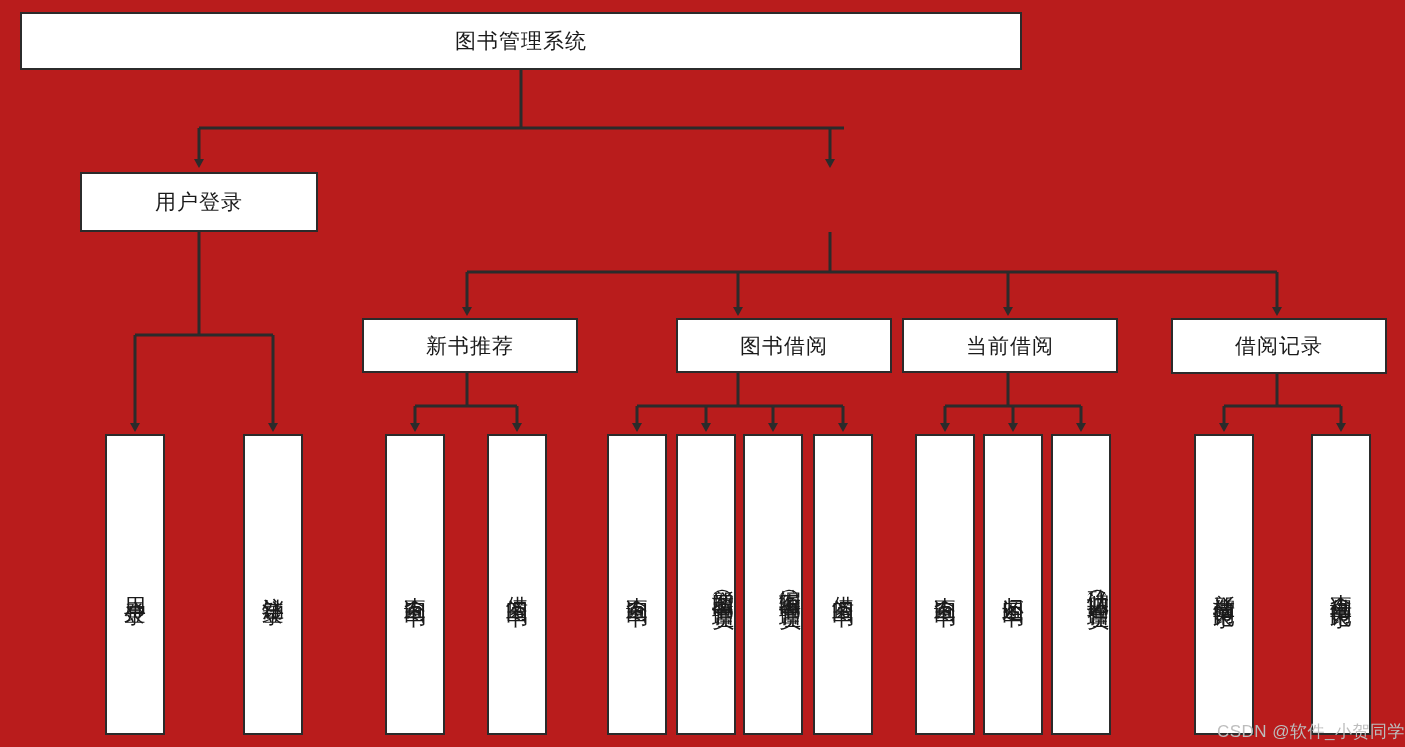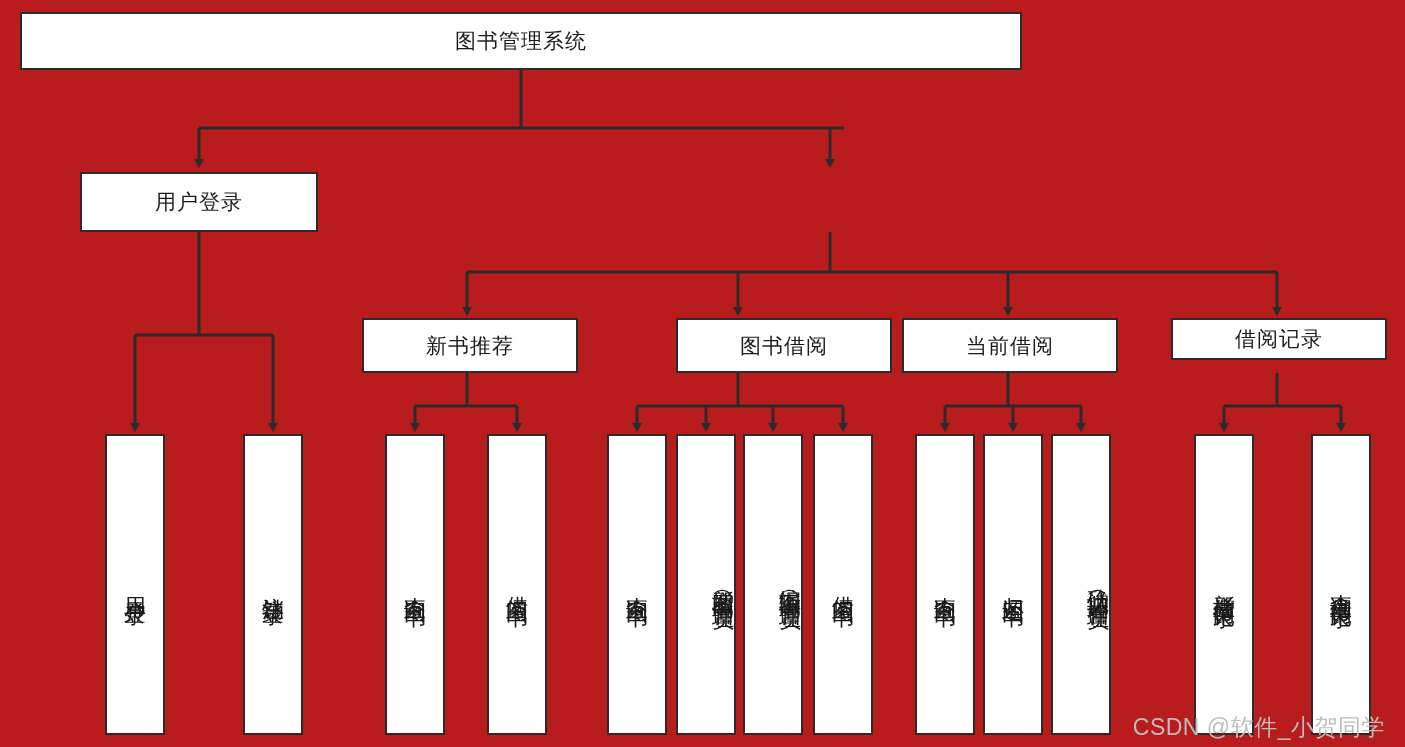--- a/index.html
+++ b/index.html
@@ -49,23 +49,23 @@
     padding-top: 6px;
     padding-bottom: 6px;
     align-items: flex-start;
     justify-content: center;
   }
   .node.vert.pushdown {
     align-items: center;
   }
   .watermark {
     position: absolute;
-    right: 20px;
+    right: 0;
     bottom: 4px;
-    font-size: 23px;
+    font-size: 17px;
     color: #bdbdbd;
     white-space: nowrap;
     letter-spacing: 0.5px;
   }
 </style>
 </head>
 <body>
 
 <div id="diagram-root">
 
@@ -119,21 +119,21 @@
     </g>
   </svg>
 
   <div class="node horiz" style="left:20px; top:12px; width:1002px; height:58px;">图书管理系统</div>
 
   <div class="node horiz" style="left:80px; top:172px; width:238px; height:60px;">用户登录</div>
 
   <div class="node horiz" style="left:362px; top:318px; width:216px; height:55px;">新书推荐</div>
   <div class="node horiz" style="left:632px; top:318px; width:216px; height:55px;margin-left:44px;">图书借阅</div>
   <div class="node horiz" style="left:902px; top:318px; width:216px; height:55px;">当前借阅</div>
-  <div class="node horiz" style="left:1171px; top:318px; width:216px; height:42px;">借阅记录</div>
+  <div class="node horiz" style="left:1171px; top:318px; width:216px; height:56px;">借阅记录</div>
 
   <div class="node vert pushdown" style="left:105px; top:434px; width:60px; height:301px;">用户登录</div>
   <div class="node vert pushdown" style="left:243px; top:434px; width:60px; height:301px;">注销登录</div>
 
   <div class="node vert pushdown" style="left:385px; top:434px; width:60px; height:301px;">查询图书</div>
   <div class="node vert pushdown" style="left:487px; top:434px; width:60px; height:301px;">借阅图书</div>
 
   <div class="node vert pushdown" style="left:607px; top:434px; width:60px; height:301px;">查询图书</div>
   <div class="node vert" style="left:676px; top:434px; width:60px; height:301px;">新增图书（管理员）</div>
   <div class="node vert" style="left:743px; top:434px; width:60px; height:301px;">编辑图书（管理员）</div>

